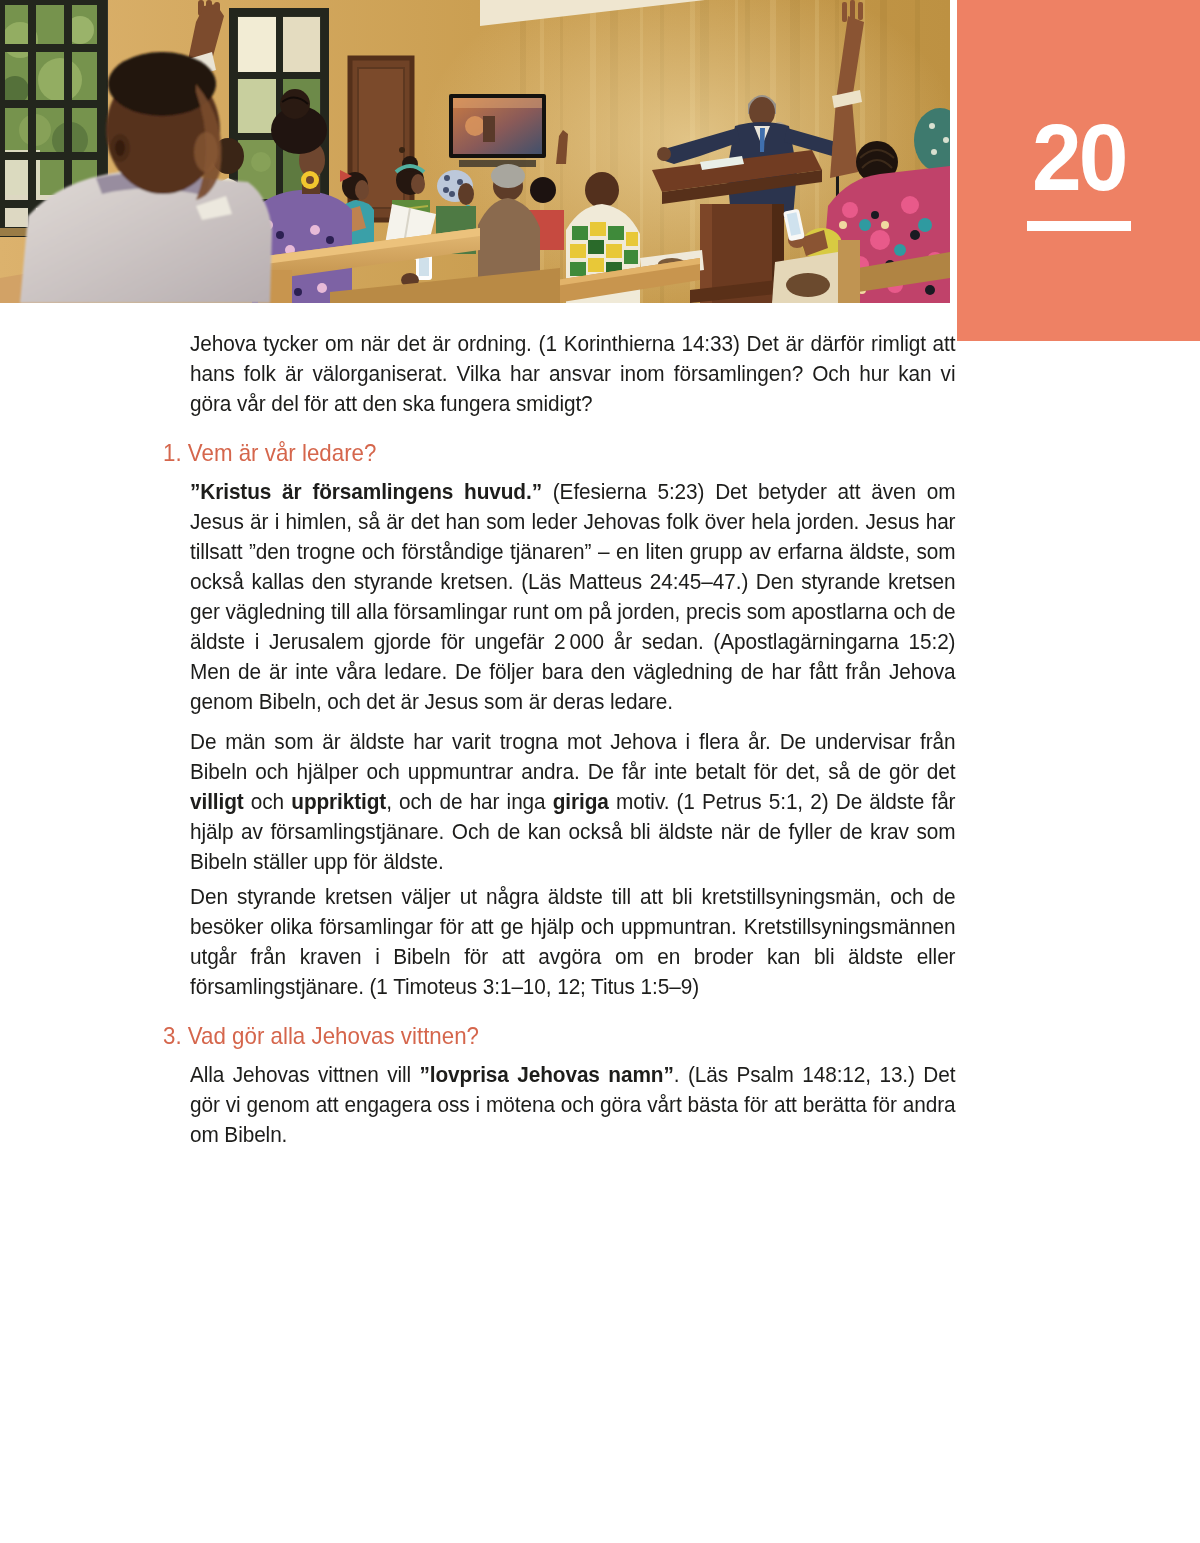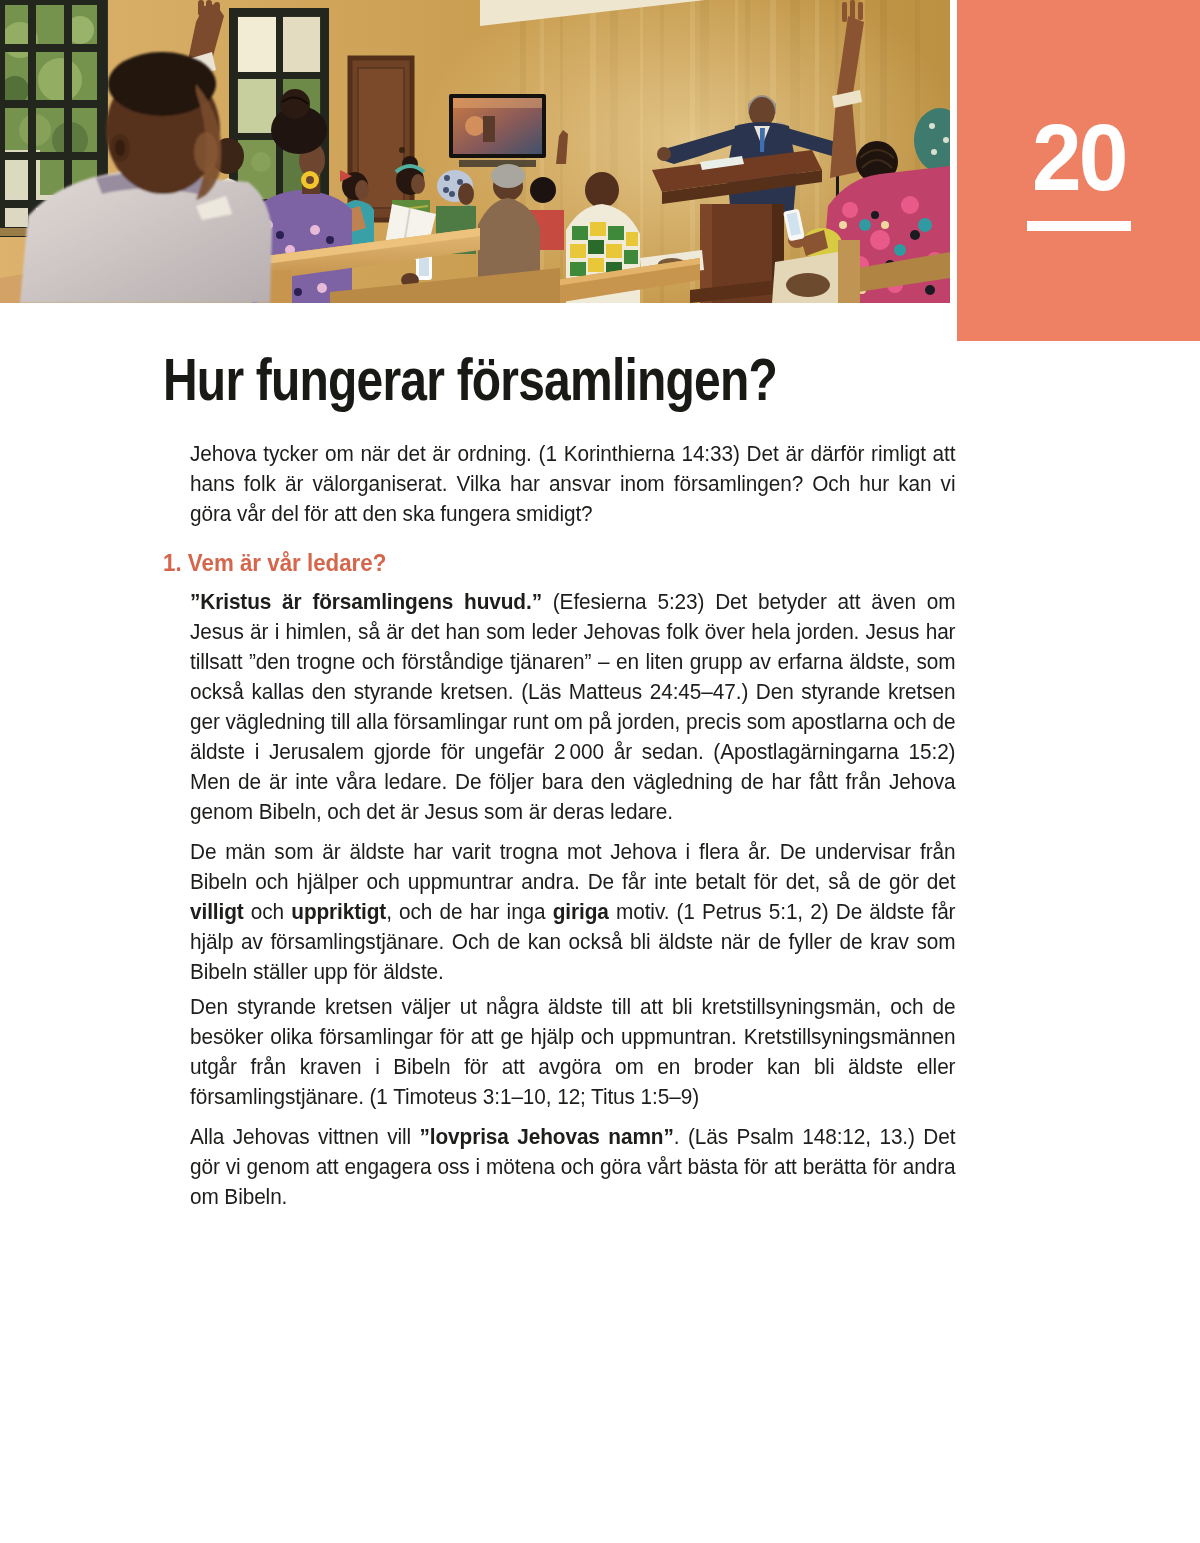--- a/index.html
+++ b/index.html
@@ -28,21 +28,21 @@
   .title .squeeze { display:inline-block; transform:scaleX(.80); transform-origin:0 50%; letter-spacing:-1px; }
   .intro, .body-para {
     margin:26px 0 0 190px; width:810px; font-size:22px; line-height:30px;
     color:#1d1d1b; text-align:justify; transform:scaleX(.945); transform-origin:0 0;
     letter-spacing:-0.1px;
   }
   .body-para { margin-top:10px; }
   .body-para.follow { margin-top:5px; }
   .section-heading {
     margin:20px 9px 0 163px; font-size:24px; line-height:28px;
-    color:#d5664c; font-weight:bold; white-space:nowrap;
+    color:#d5664c; font-weight:normal; white-space:nowrap;
   }
   .section-heading .squeeze-sm { display:inline-block; transform:scaleX(.93); transform-origin:0 50%; }
   b { font-weight:bold; }
 </style>
 </head>
 <body>
 
 <div class="page">
 
   <div class="hero">
@@ -367,24 +367,24 @@
       </g>
     </svg>
   </div>
 
   <div class="chapter-badge">
     <div class="chapter-number">20</div>
     <div class="chapter-underline"></div>
   </div>
 
   <div class="content">
-    <h1 class="title"><span class="squeeze">Hur fungerar församlingen?</span></h1>
     <p class="intro">Jehova tycker om när det är ordning. (1 Korinthierna 14:33) Det är därför rimligt att hans folk är välorganiserat. Vilka har ansvar inom församlingen? Och hur kan vi göra vår del för att den ska fungera smidigt?</p>
     <div id="sections">
         <h2 class="section-heading"><span class="squeeze-sm">1. Vem är vår ledare?</span></h2>
         <p class="body-para"><b>”Kristus är församlingens huvud.”</b><span> (Efesierna 5:23) Det betyder att även om Jesus är i himlen, så är det han som leder Jehovas folk över hela jorden. Jesus har tillsatt ”den trogne och förståndige tjänaren” – en liten grupp av erfarna äldste, som också kallas den styrande kretsen. (Läs Matteus 24:45–47.) Den styrande kretsen ger vägledning till alla församlingar runt om på jorden, precis som apostlarna och de äldste i Jerusalem gjorde för ungefär 2 000 år sedan. (Apostlagärningarna 15:2) Men de är inte våra ledare. De följer bara den vägledning de har fått från Jehova genom Bibeln, och det är Jesus som är deras ledare.</span></p>
         <p class="body-para"><span>De män som är äldste har varit trogna mot Jehova i flera år. De undervisar från Bibeln och hjälper och uppmuntrar andra. De får inte betalt för det, så de gör det </span><b>villigt</b><span> och </span><b>uppriktigt</b><span>, och de har inga </span><b>giriga</b><span> motiv. (1 Petrus 5:1, 2) De äldste får hjälp av församlingstjänare. Och de kan också bli äldste när de fyller de krav som Bibeln ställer upp för äldste.</span></p>
         <p class="body-para follow"><span>Den styrande kretsen väljer ut några äldste till att bli kretstillsyningsmän, och de besöker olika församlingar för att ge hjälp och uppmuntran. Kretstillsyningsmännen utgår från kraven i Bibeln för att avgöra om en broder kan bli äldste eller församlingstjänare. (1 Timoteus 3:1–10, 12; Titus 1:5–9)</span></p>
+        <h2 class="section-heading"><span class="squeeze-sm">3. Vad gör alla Jehovas vittnen?</span></h2>
         <p class="body-para"><span>Alla Jehovas vittnen vill </span><b>”lovprisa Jehovas namn”</b><span>. (Läs Psalm 148:12, 13.) Det gör vi genom att engagera oss i mötena och göra vårt bästa för att berätta för andra om Bibeln.</span></p>
       </div>
   </div>
 
 </div>
 
 </body></html>

